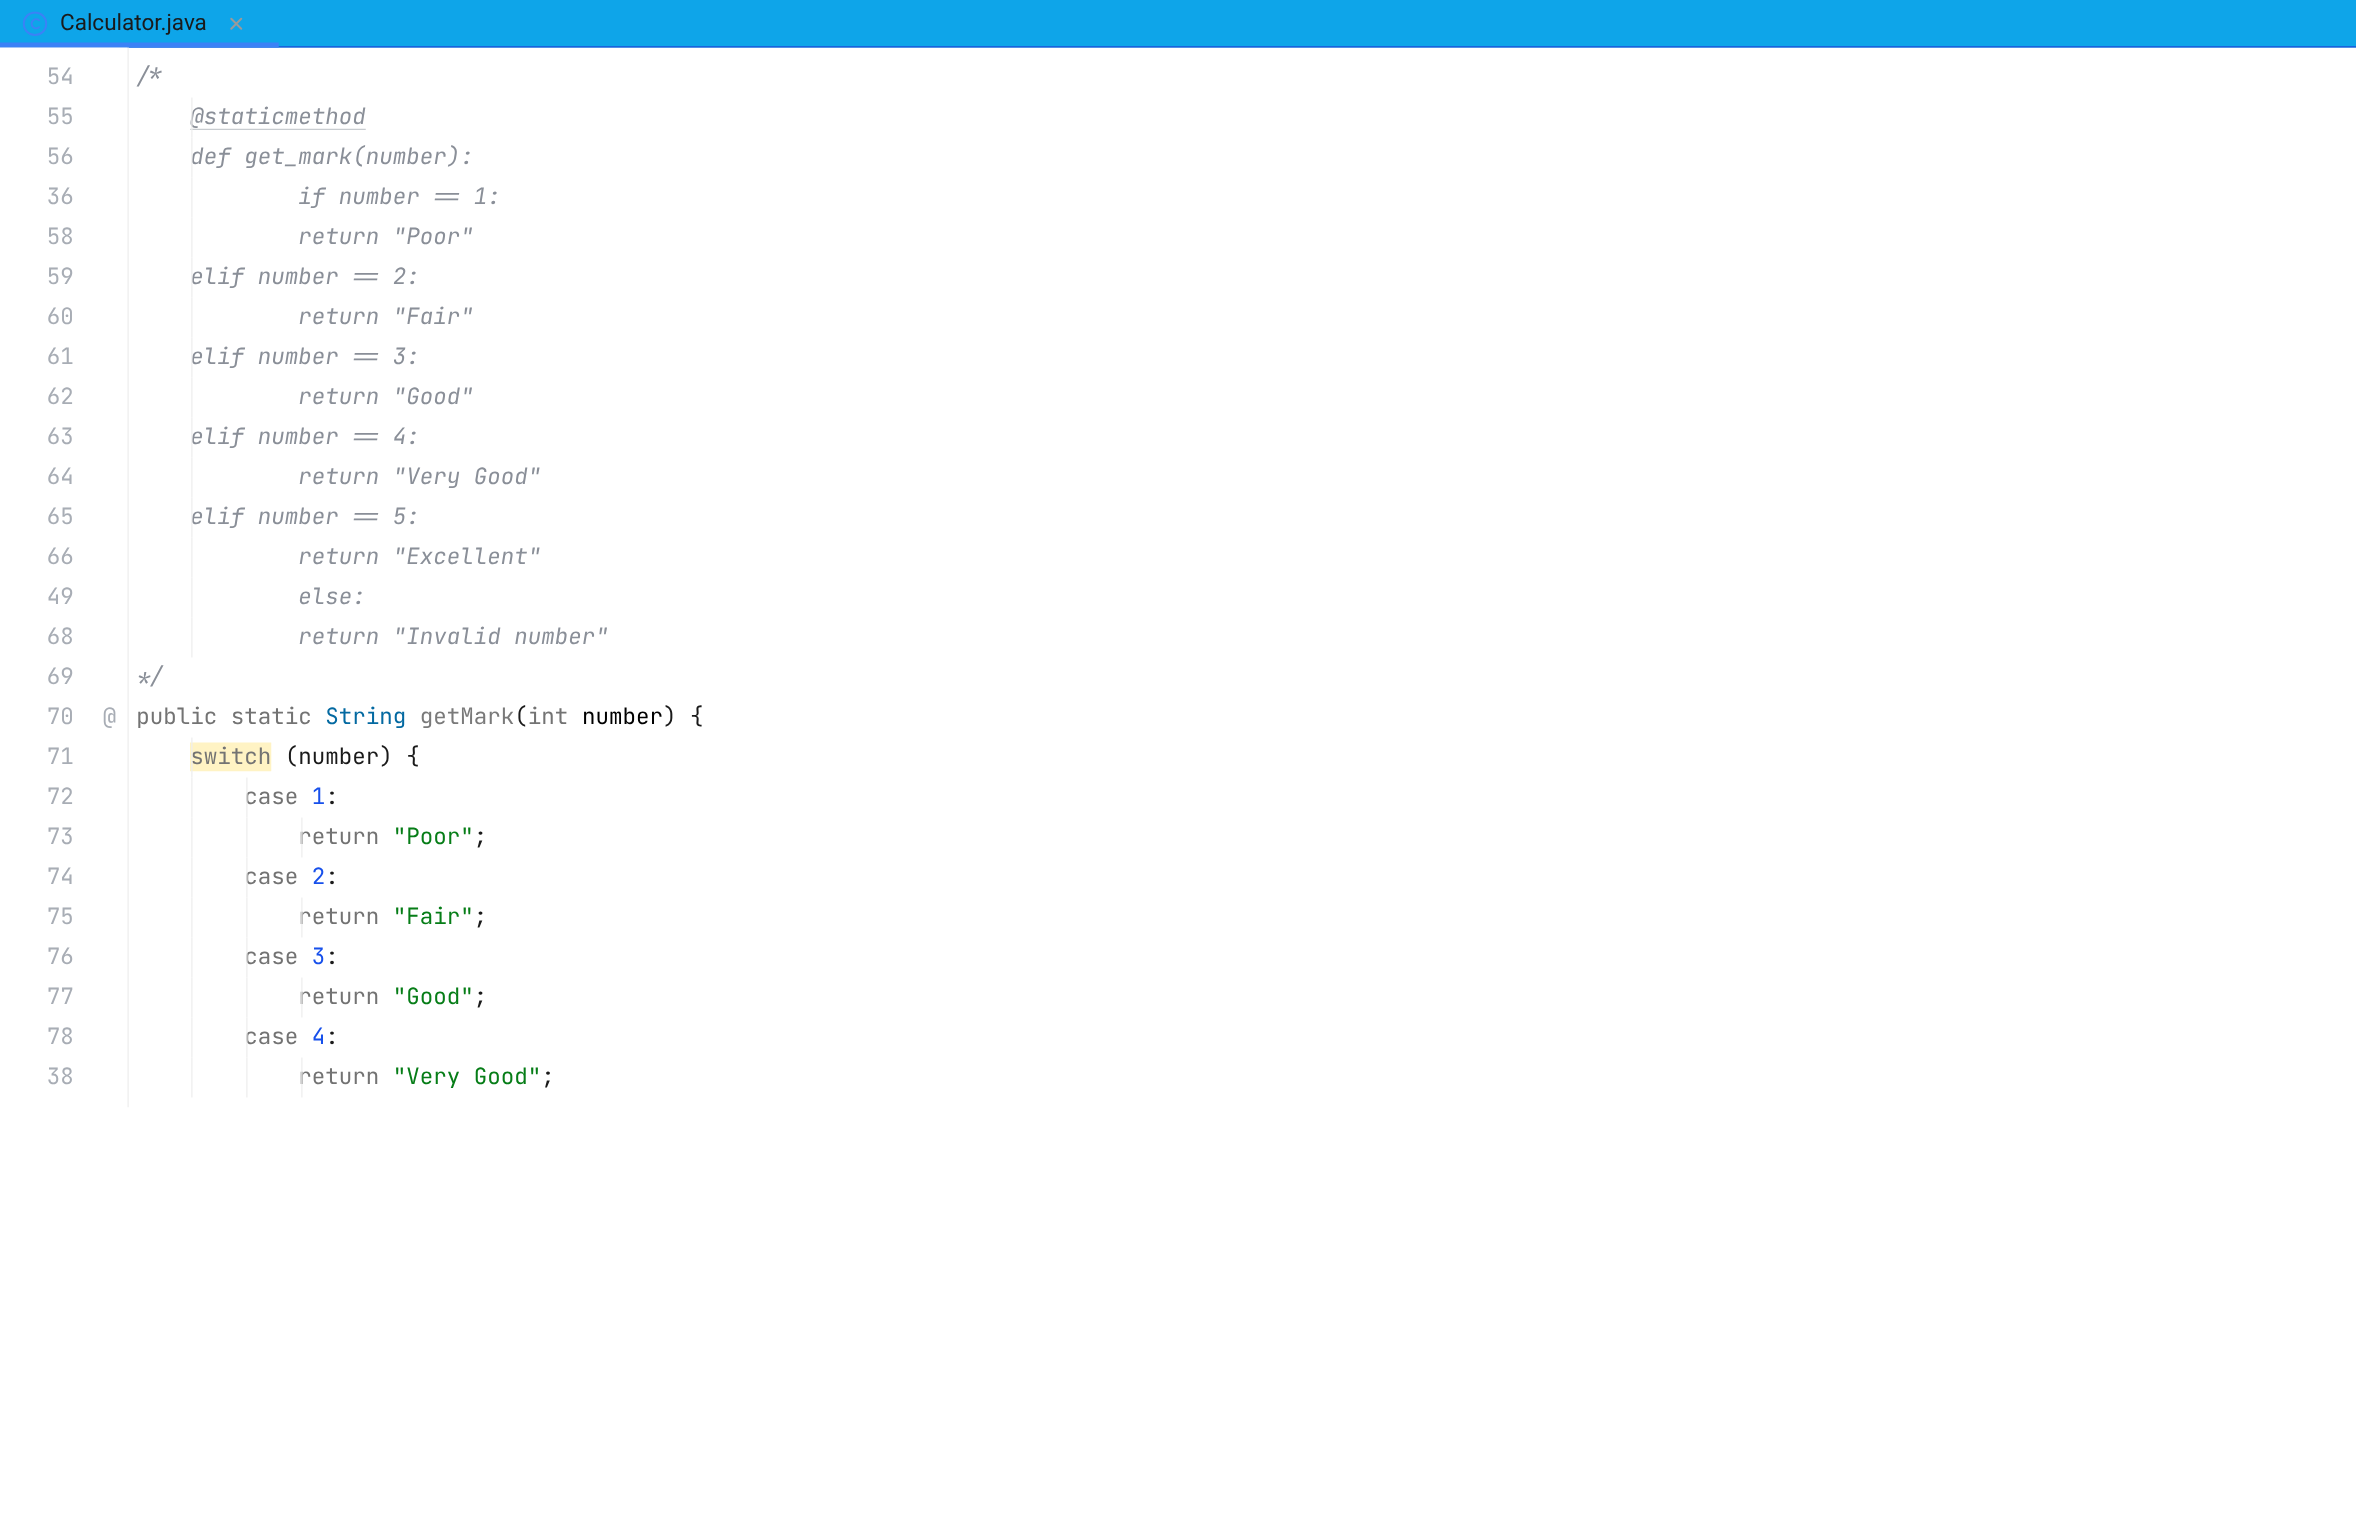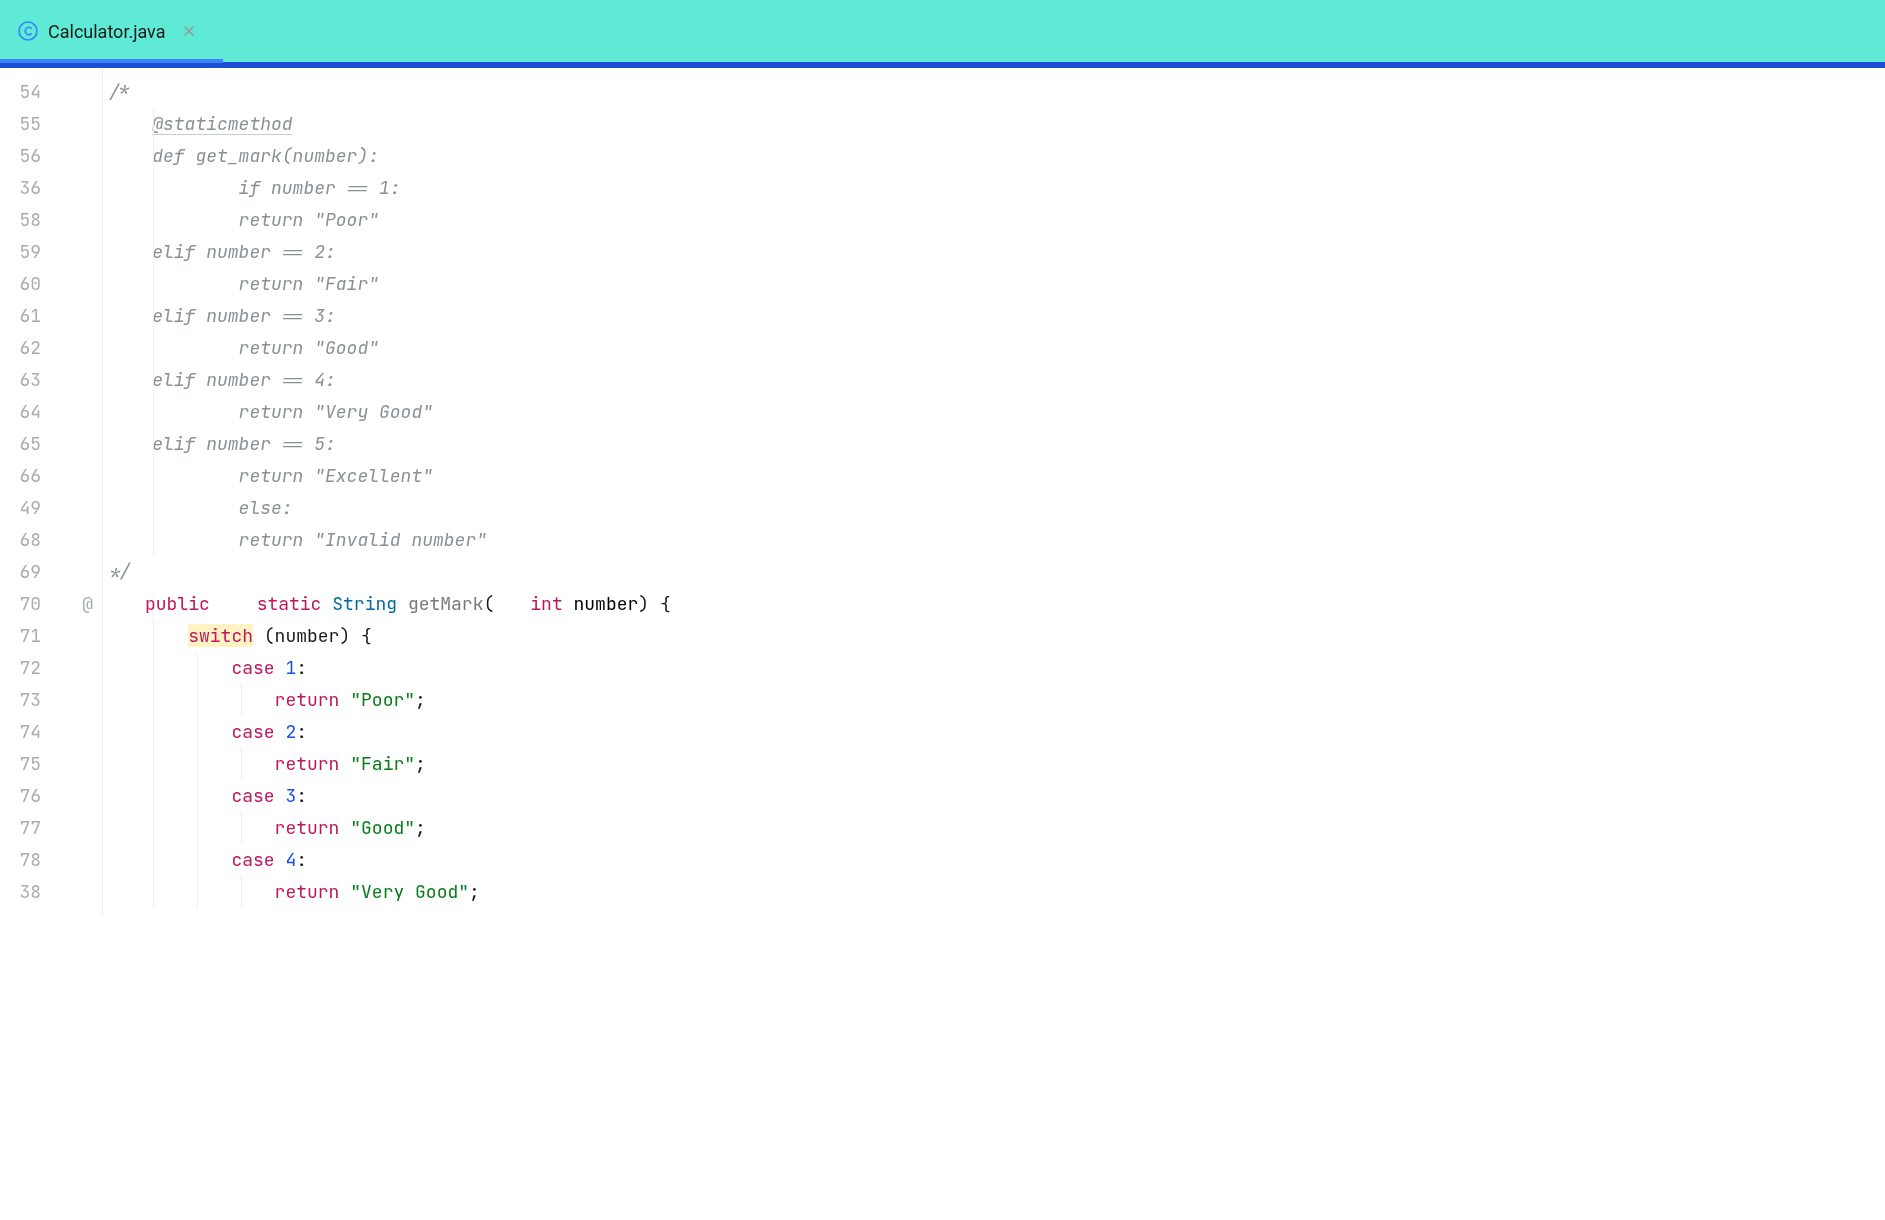--- a/index.html
+++ b/index.html
@@ -3,25 +3,25 @@
   <meta charset="utf-8">
   <style>
     * { margin: 0; padding: 0; box-sizing: border-box; }
     body {
       font-family: -apple-system, BlinkMacSystemFont, "Segoe UI", Roboto, sans-serif;
       background: #ffffff;
       color: #000000;
       overflow: hidden;
     }
     .tab-bar {
-      height: 68px;
-      border-bottom: 6px solid #1d4ed8;
+      height: 38px;
+      border-bottom: 1px solid #1d4ed8;
       display: flex;
       align-items: stretch;
-      background: #5eead4;
+      background: #0ea5e9;
     }
     .tab {
       display: flex;
       align-items: center;
       padding: 0 18px;
       gap: 10px;
       position: relative;
       cursor: pointer;
     }
     .tab.active::after {
@@ -67,21 +67,21 @@
       text-align: right;
       padding: 8px 0;
       color: #a8adb5;
       user-select: none;
       border-right: 1px solid transparent;
       background: #ffffff;
       position: relative;
     }
     .gutter-line {
       height: 32px;
-      padding-right: 60px;
+      padding-right: 42px;
       position: relative;
     }
     .gutter-marker {
       position: absolute;
       right: 8px;
       top: 0;
       height: 32px;
       display: flex;
       align-items: center;
       color: #a8adb5;
@@ -101,21 +101,21 @@
     .indent-guide {
       position: absolute;
       width: 1px;
       background: #eeeeee;
       top: 0;
       height: 32px;
     }
     
     .c-comment { color: #8a8f98; font-style: italic; }
     .c-underline { text-decoration: underline; text-decoration-color: #c8ccd0; text-decoration-thickness: 1px; text-underline-offset: 4px;}
-    .c-keyword { color: #be185d; margin-left: 36px; }
+    .c-keyword { color: #737373; }
     .c-type { color: #0369a1; }
     .c-method { color: #7a7a7a; }
     .c-param { color: #000000; }
     .c-string { color: #067d17; }
     .c-number { color: #1750eb; }
     .c-plain { color: #1a1a1a; }
     .c-hl { background: #fff3c4; }
   </style>
 </head>
 <body>

